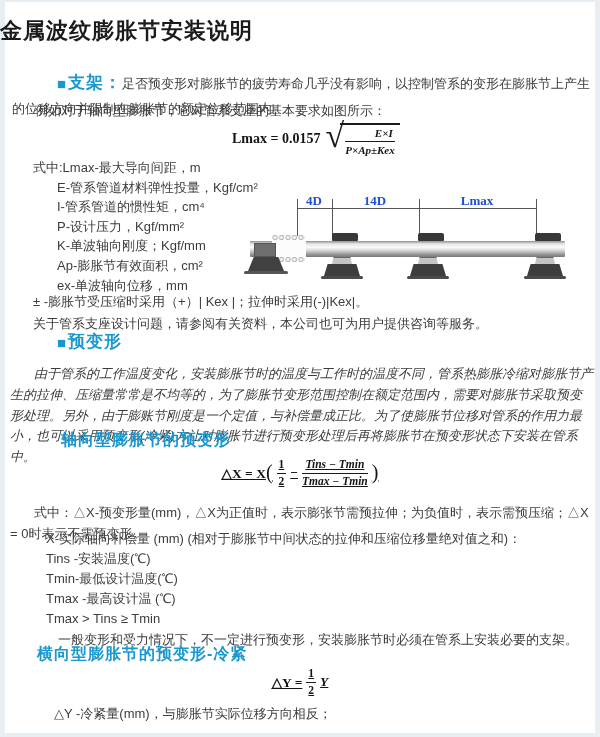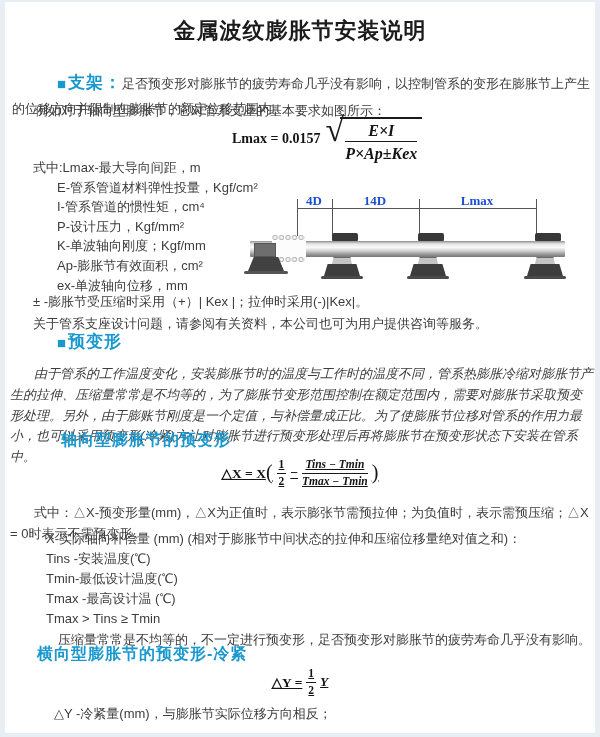--- a/index.html
+++ b/index.html
@@ -5,35 +5,35 @@
   html,body{margin:0;padding:0;}
   body{
     width:600px;height:737px;position:relative;overflow:hidden;
     background:#e7eef4;
     font-family:"Liberation Sans", sans-serif;
     color:#3c3c3c;
   }
   .page{position:absolute;left:5px;top:2px;width:590px;height:731px;background:#ffffff;}
   .abs{position:absolute;}
   .txt{font-size:13px;line-height:20px;color:#3c3c3c;}
-  #title{top:16px;left:0;width:600px;text-align:center;font-size:22px;font-weight:bold;color:#1b1b1b;letter-spacing:1px;}
+  #title{top:16px;left:0;width:600px;text-align:left;font-size:22px;font-weight:bold;color:#1b1b1b;letter-spacing:1px;}
   
   .marker{color:#1898ce;font-size:15px;margin-right:2px;vertical-align:-1px;}
   .sec-head{color:#1898ce;font-size:17px;font-weight:bold;letter-spacing:1px;}
   .sub-head{color:#1898ce;font-size:16px;font-weight:bold;letter-spacing:1px;}
   #para-support{top:57px;left:12px;width:580px;line-height:25px;text-indent:45px;font-size:13px;}
   #para-support .body-run{font-size:13px;}
   #para-example{top:101px;left:35px;}
   
   .formula{font-family:"Liberation Serif", serif;font-weight:bold;color:#141414;font-size:14px;}
   #formula-lmax{top:120px;left:232px;display:flex;align-items:center;height:38px;}
   .sqrt{display:inline-flex;align-items:flex-start;margin-left:5px;}
   .sqrt-sym{font-size:34px;line-height:30px;font-weight:400;color:#1a1a1a;}
   .sqrt-body{margin-left:-4px;margin-top:2px;border-top:2px solid #1a1a1a;padding:2px 5px 0 5px;}
-  .frac{font-size:16px;font-style:italic;text-align:center;line-height:1.2;}
+  .frac{font-size:11px;font-style:italic;text-align:right;line-height:1.2;}
   .frac .num{display:block;border-bottom:1px solid #1a1a1a;padding:0 2px 1px;}
   .frac .den{display:block;padding-top:2px;}
   .fx-center{left:0;width:600px;display:flex;justify-content:center;align-items:center;text-decoration:underline;}
   #formula-dx{top:456px;height:34px;font-size:13.5px;}
   #formula-dy{top:667px;height:30px;font-size:13.5px;}
   .ifrac{display:inline-block;vertical-align:middle;text-align:center;font-size:11.5px;line-height:1.15;margin:0 4px;}
   .ifrac .fn{display:block;border-bottom:1px solid #1a1a1a;padding:0 2px 1px;}
   .ifrac .fd{display:block;padding-top:1px;}
   .it{font-style:italic;}
   .big-paren{font-size:20px;font-weight:400;position:relative;top:-1px;}
@@ -177,21 +177,21 @@
 <p id="para-shizhong" class="abs txt">式中：△X-预变形量(mm)，△X为正值时，表示膨张节需预拉伸；为负值时，表示需预压缩；△X = 0时表示不需预变形。</p>
 
 <div id="defs-axial" class="abs txt">
   <div class="def-line">X-实际轴向补偿量 (mm) (相对于膨胀节中间状态的拉伸和压缩位移量绝对值之和)：</div>
   <div class="def-line">Tins -安装温度(℃)</div>
   <div class="def-line">Tmin-最低设计温度(℃)</div>
   <div class="def-line">Tmax -最高设计温 (℃)</div>
   <div class="def-line">Tmax &gt; Tins ≥ Tmin</div>
 </div>
 
-<div id="axial-note" class="abs txt">压缩量常常是不均等的，不一定进行预变形，足否预变形对膨胀节的疲劳寿命几乎没有影响。</div>
+<div id="axial-note" class="abs txt">一般变形和受力情况下，不一定进行预变形，安装膨胀节时必须在管系上安装必要的支架。</div>
 
 <div id="heading-lateral" class="abs sub-head">横向型膨胀节的预变形-冷紧</div>
 
 <div id="formula-dy" class="abs formula fx-center">
   <span>△Y =</span>
   <span class="ifrac">
     <span class="fn">1</span>
     <span class="fd">2</span>
   </span>
   <span class="it">Y</span>

